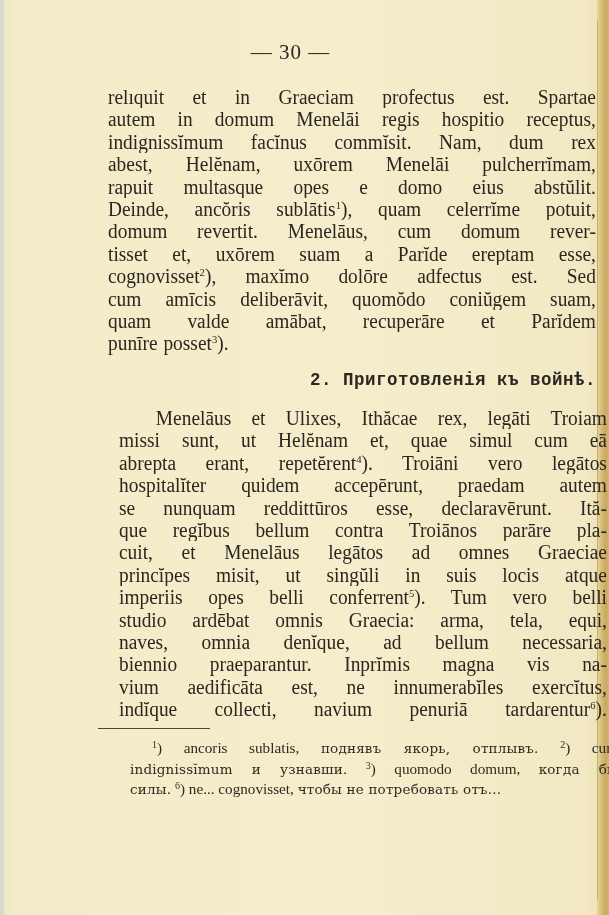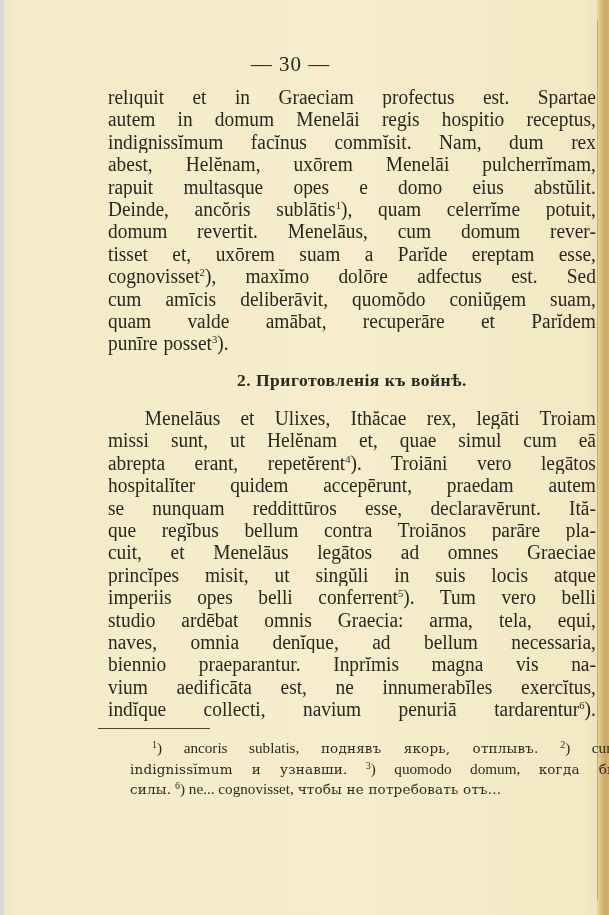--- a/index.html
+++ b/index.html
@@ -37,21 +37,21 @@
     }
     .gutter-line {
       position: absolute;
       right: 11px; top: 20px;
       width: 1px; height: 880px;
       background: #a98e55;
       opacity: .55;
     }
     .page-number {
       position: absolute;
-      top: 52px;
+      top: 40px;
       left: 0;
       width: 581px;
       text-align: center;
       font-size: 21px;
       letter-spacing: 1px;
       box-sizing: border-box;
     }
     .column {
       position: absolute;
       left: 108px;
@@ -87,22 +87,22 @@
     sup {
       font-size: 11px;
       vertical-align: 7px;
       line-height: 0;
     }
     .section-heading {
       position: absolute;
       top: 370px;
       left: 108px;
       width: 488px;
-      text-align: center;
-      font-family: Liberation Serif, serif;
+      text-align: right;
+      font-family: Liberation Mono, monospace;
       font-size: 17.5px;
       font-weight: bold;
       color: #2b2823;
       letter-spacing: 0.5px;
     }
     .rule {
       position: absolute;
       left: 98px;
       top: 728px;
       width: 112px;
@@ -154,21 +154,21 @@
       <span class="line">tisset et, uxōrem suam a Parĭde ereptam esse,</span>
       <span class="line"><span>cognovisset</span><sup>2</sup><span>), maxĭmo dolōre adfectus est. Sed</span></span>
       <span class="line">cum amīcis deliberāvit, quomŏdo coniŭgem suam,</span>
       <span class="line">quam valde amābat, recuperāre et Parĭdem</span>
       <span class="line last"><span>punīre posset</span><sup>3</sup><span>).</span></span>
     </div>
   </div>
 
   <div class="section-heading">2. Приготовленія къ войнѣ.</div>
 
-  <div class="column" style="top:407px;">
+  <div class="column" style="top:407px;margin-left:11px;">
     <div class="para">
       <span class="line indent">Menelāus et Ulixes, Ithăcae rex, legāti Troiam</span>
       <span class="line">missi sunt, ut Helĕnam et, quae simul cum eā</span>
       <span class="line"><span>abrepta erant, repetĕrent</span><sup>4</sup><span>). Troiāni vero legātos</span></span>
       <span class="line">hospitalĭter quidem accepērunt, praedam autem</span>
       <span class="line">se nunquam reddittūros esse, declaravērunt. Ită-</span>
       <span class="line">que regĭbus bellum contra Troiānos parāre pla-</span>
       <span class="line">cuit, et Menelāus legātos ad omnes Graeciae</span>
       <span class="line">princĭpes misit, ut singŭli in suis locis atque</span>
       <span class="line"><span>imperiis opes belli conferrent</span><sup>5</sup><span>). Tum vero belli</span></span>

